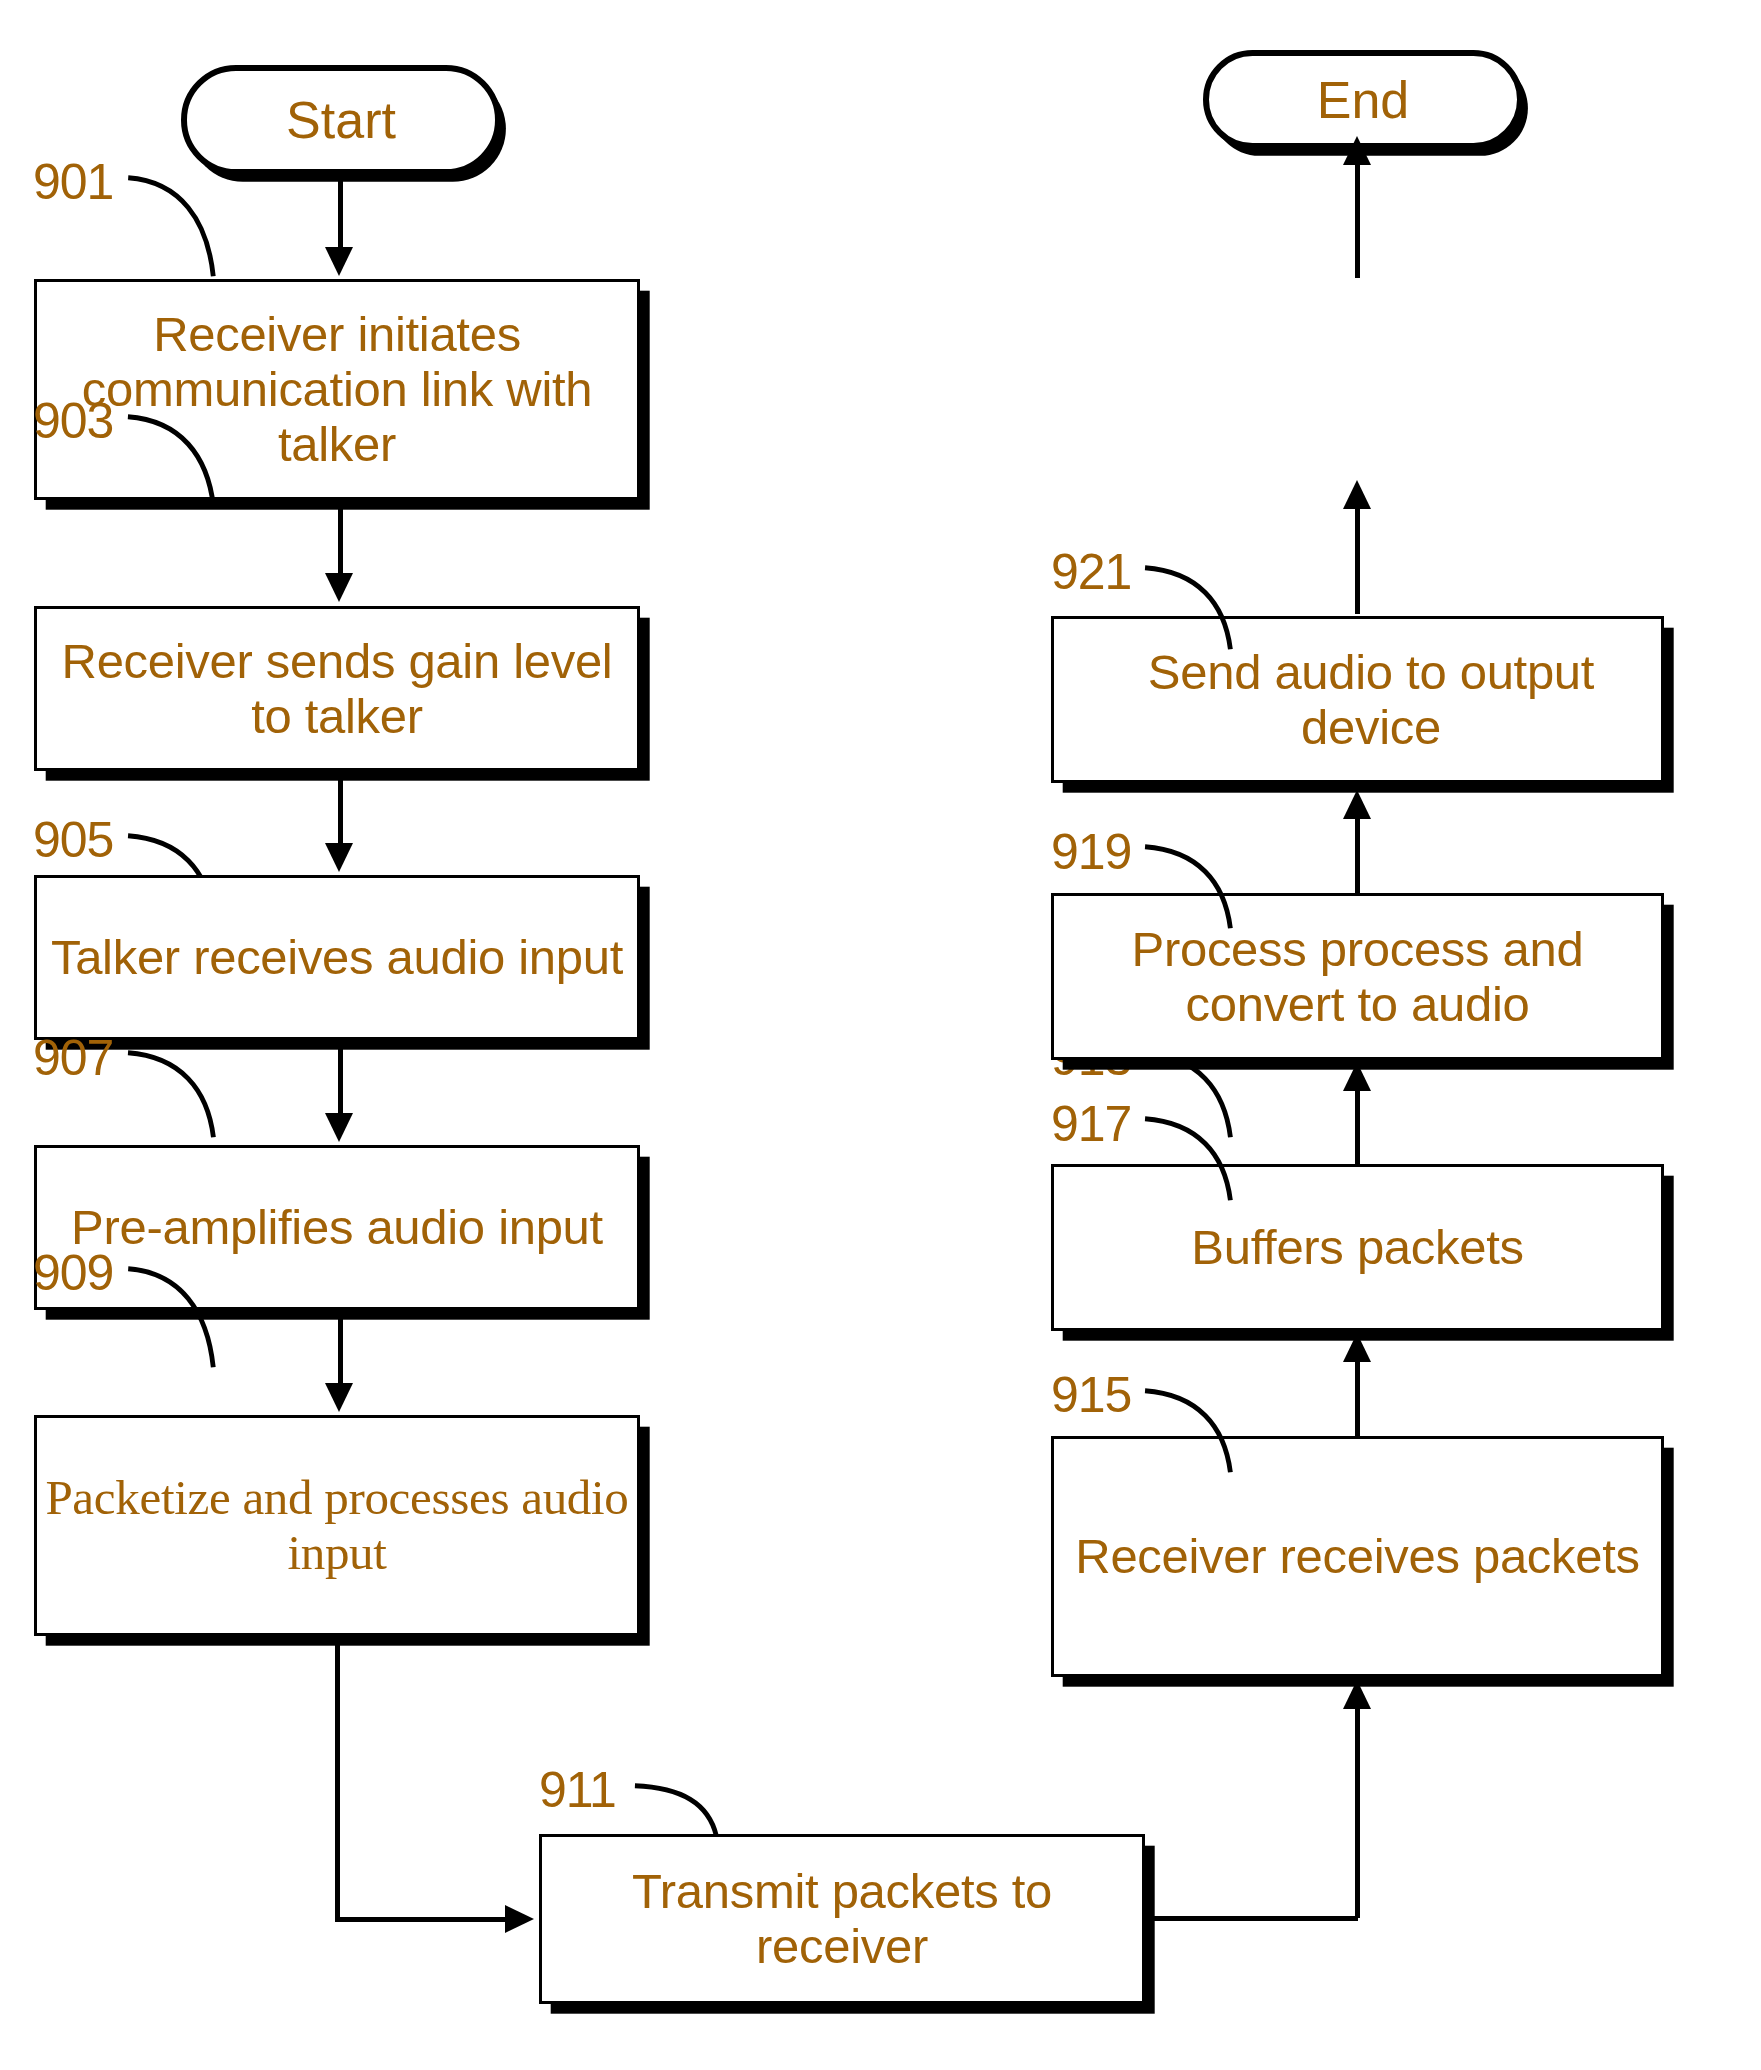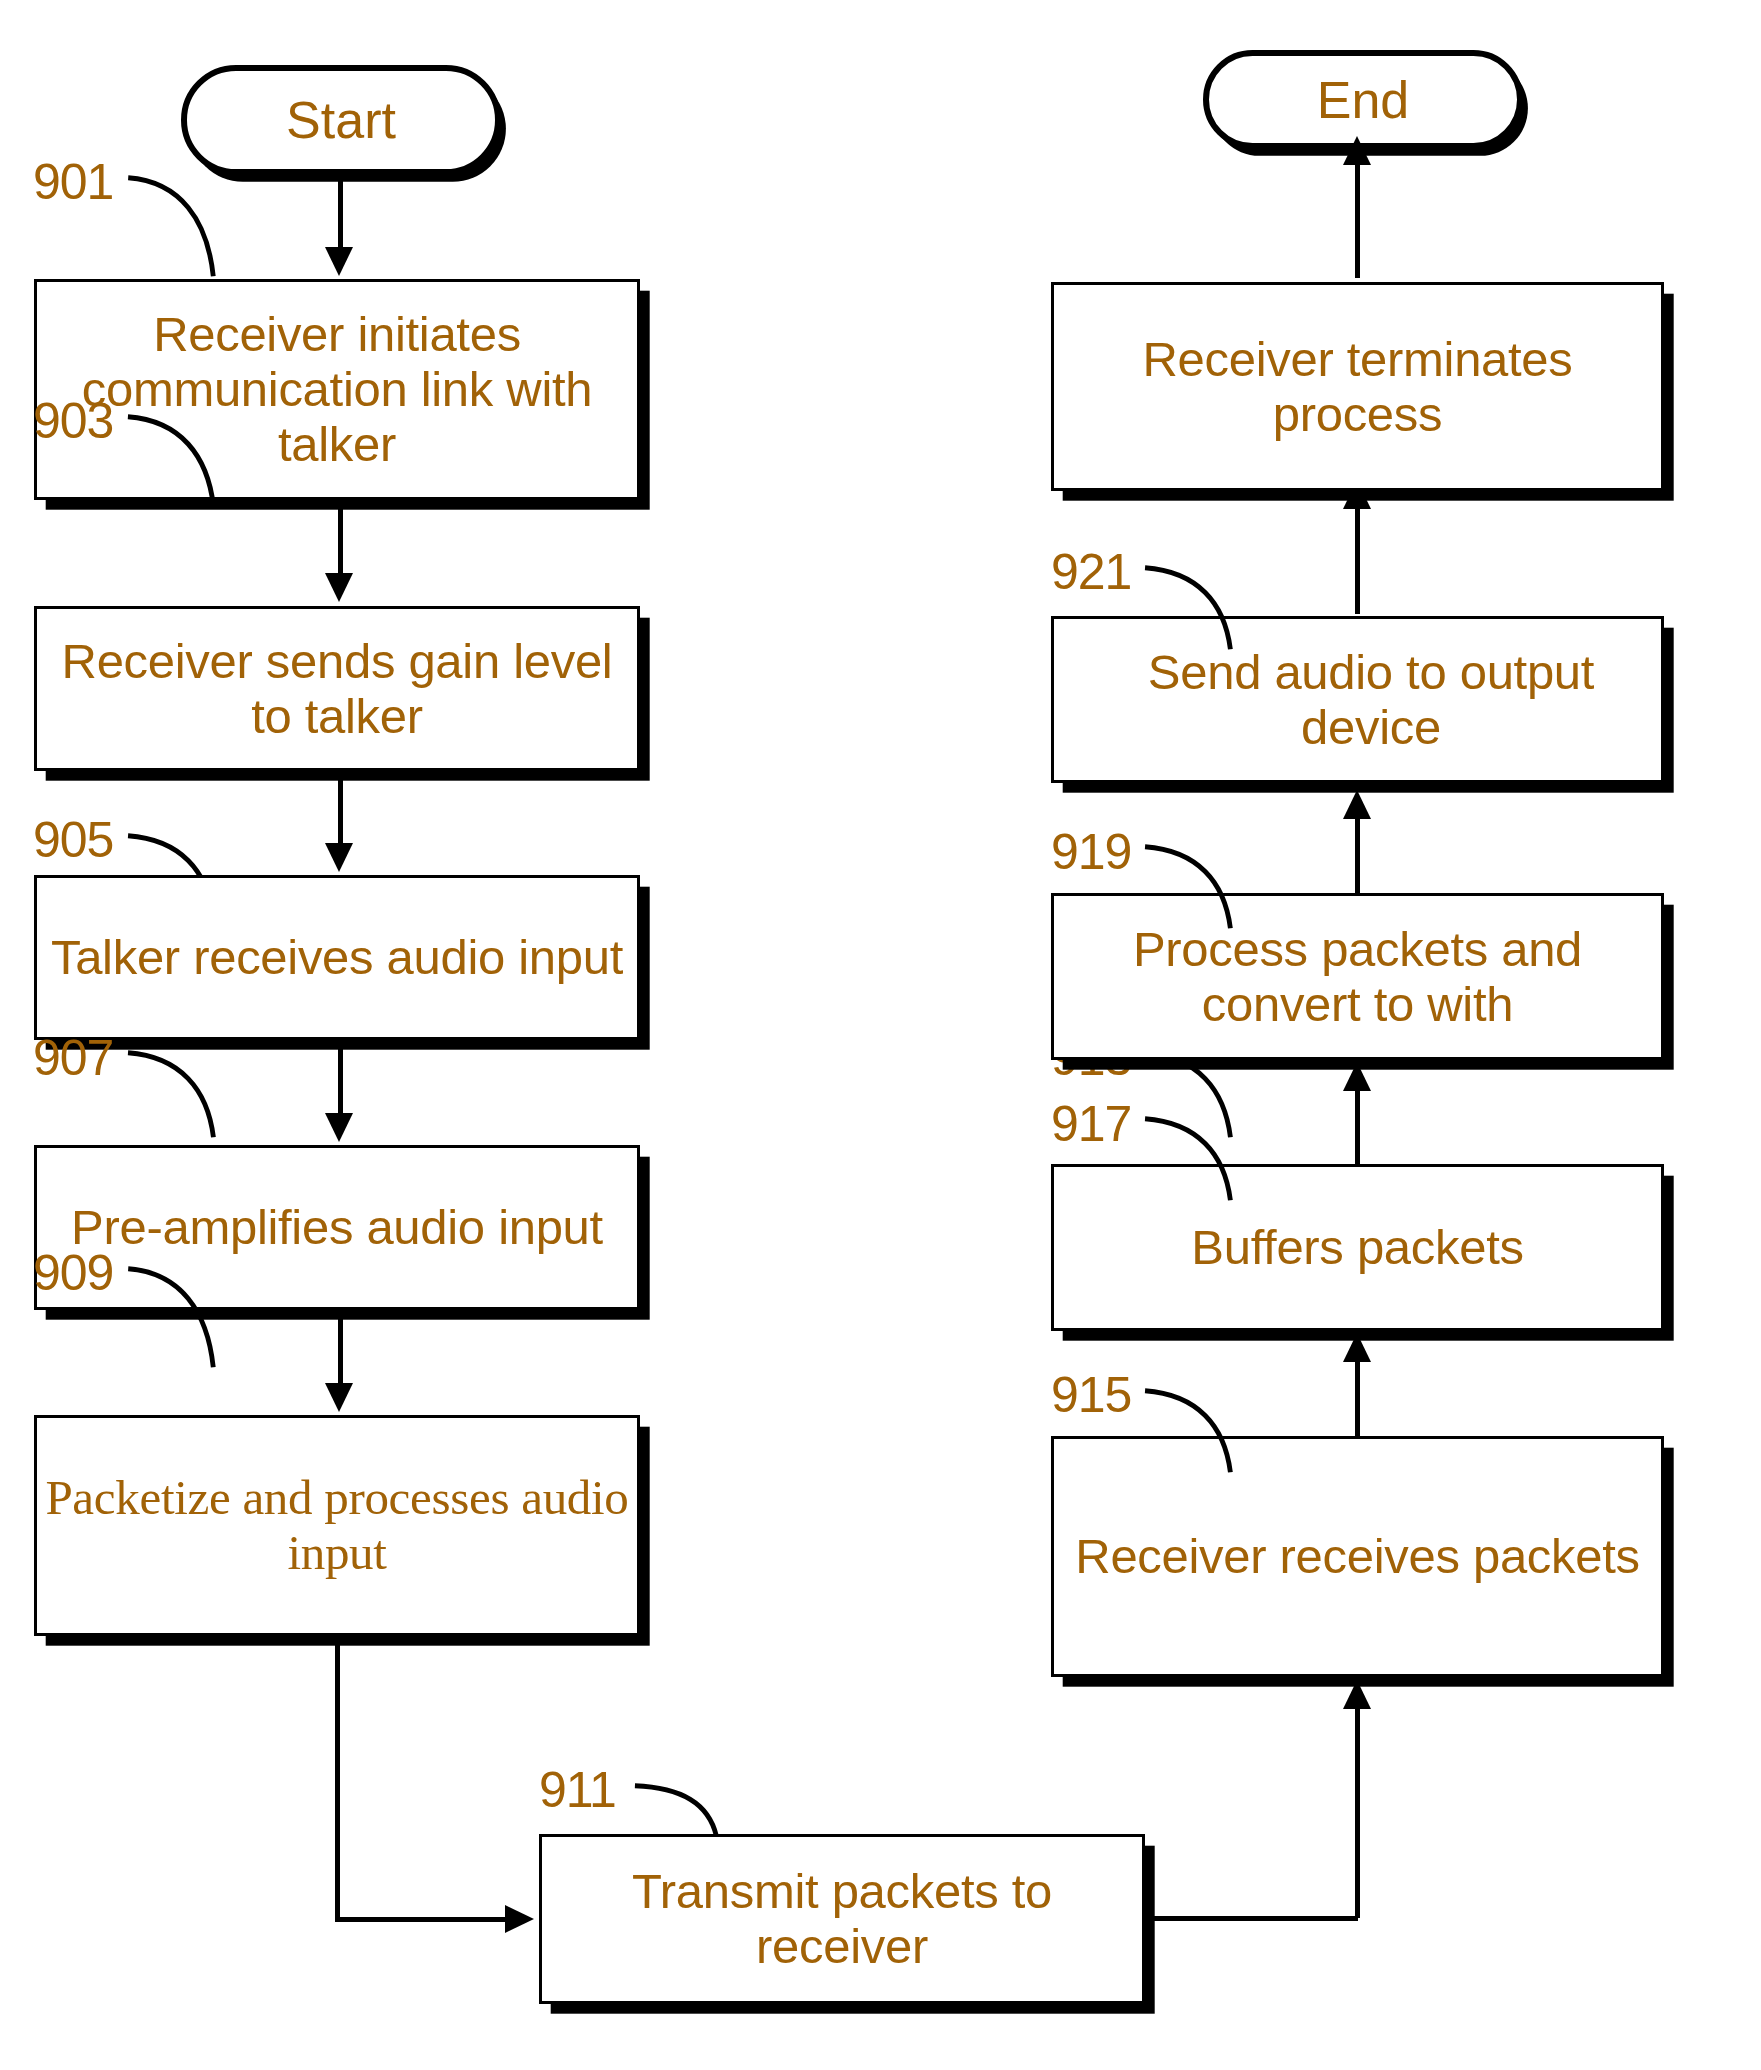--- a/index.html
+++ b/index.html
@@ -186,42 +186,39 @@
     <span class="txt">Buffers packets</span>
   </div>
 
   <div class="vline" style="left:1355px; top:1087px; height:78px;"></div>
   <div class="arrow-up" style="left:1343px; top:1062px;"></div>
 
   <div class="ref" style="left:1051px; top:1095px;">
     <span>917</span>
   </div>
   <div class="node" style="left:1051px; top:893px; width:613px; height:167px;">
-    <span class="txt">Process packets and convert to with</span>
+    <span class="txt">Process process and convert to audio</span>
   </div>
 
   <div class="vline" style="left:1355px; top:815px; height:78px;"></div>
   <div class="arrow-up" style="left:1343px; top:790px;"></div>
 
   <div class="ref" style="left:1051px; top:823px;">
     <span>919</span>
   </div>
   <div class="node" style="left:1051px; top:616px; width:613px; height:167px;padding-left:27px;">
     <span class="txt">Send audio to output device</span>
   </div>
 
   <div class="vline" style="left:1355px; top:505px; height:109px;"></div>
   <div class="arrow-up" style="left:1343px; top:480px;"></div>
 
   <div class="ref" style="left:1051px; top:543px;">
     <span>921</span>
   </div>
-  <div class="node" style="left:1051px; top:282px; width:613px; height:209px;">
-    <span class="txt">Receiver terminates process</span>
-  </div>
 
   <svg class="leader" style="left:1141px; top:1383px;" width="107" height="97" viewBox="0 0 110 100">
     <path d="M4 8 C 58 12, 86 44, 92 92" fill="none" stroke="#000" stroke-width="5"></path>
   </svg>
   <svg class="leader" style="left:1141px; top:1111px;" width="107" height="97" viewBox="0 0 110 100">
     <path d="M4 8 C 58 12, 86 44, 92 92" fill="none" stroke="#000" stroke-width="5"></path>
   </svg>
   <svg class="leader" style="left:1141px; top:839px;" width="107" height="97" viewBox="0 0 110 100">
     <path d="M4 8 C 58 12, 86 44, 92 92" fill="none" stroke="#000" stroke-width="5"></path>
   </svg>

